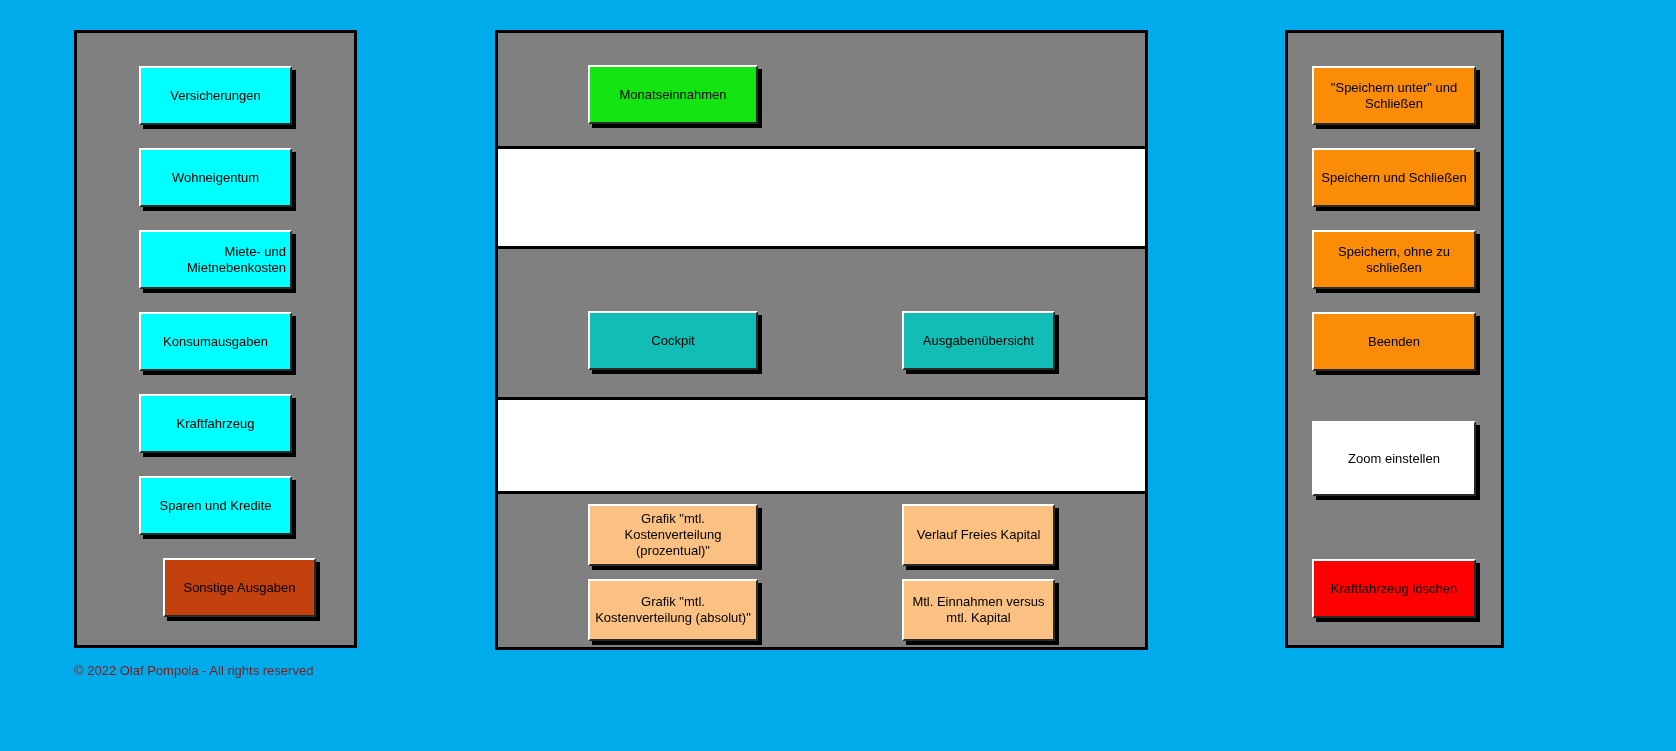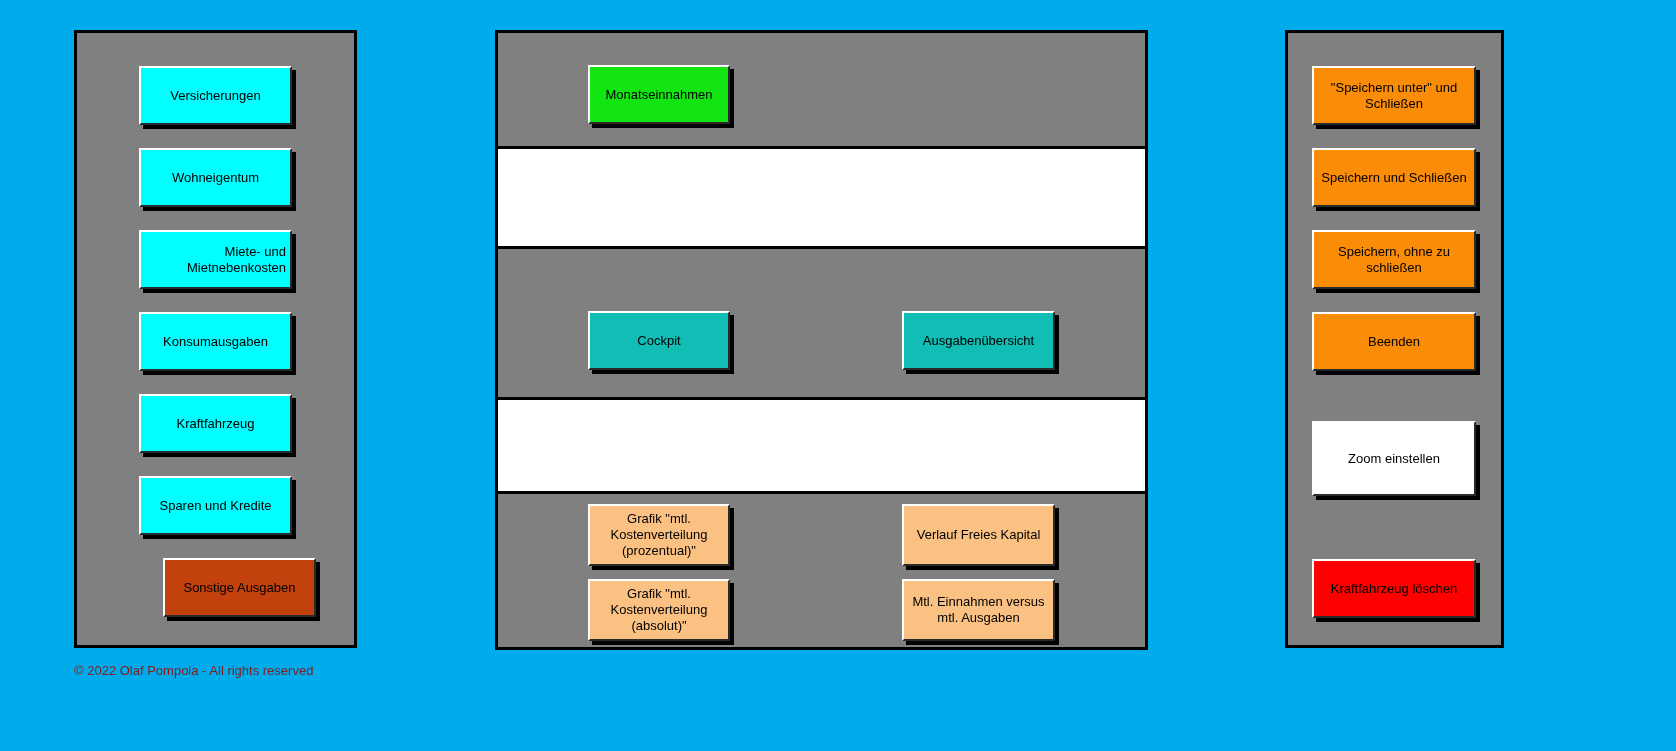--- a/index.html
+++ b/index.html
@@ -68,21 +68,21 @@
   .c-teal   { background: #11BDB5; }
   .c-peach  { background: #FBC182; }
   .c-orange { background: #FB8C07; }
   .c-white  { background: #FFFFFF; }
   .c-red    { background: #FF0000; }
 
   
   #panel-left .btn { left: 62px; width: 153px; height: 59px; text-align: right; }
 
   
-  .cbtn-col-a { left: 90px;  width: 142px; }
+  .cbtn-col-a { left: 90px;  width: 170px; }
   .cbtn-col-b { left: 404px; width: 153px; }
 
   
   #panel-right .btn { left: 24px; width: 164px; }
 
   
   #copyright {
     position: absolute;
     left: 74px;
     top: 663px;
@@ -138,21 +138,21 @@
   <div class="btn c-peach cbtn-col-a" style="top:471px; height:62px">
       <span>Grafik "mtl. Kostenverteilung (prozentual)"</span>
     </div>
   <div class="btn c-peach cbtn-col-b" style="top:471px; height:62px">
       <span>Verlauf Freies Kapital</span>
     </div>
   <div class="btn c-peach cbtn-col-a" style="top:546px; height:62px">
       <span>Grafik "mtl. Kostenverteilung (absolut)"</span>
     </div>
   <div class="btn c-peach cbtn-col-b" style="top:546px; height:62px">
-      <span>Mtl. Einnahmen versus mtl. Ausgaben</span>
+      <span>Mtl. Einnahmen versus mtl. Kapital</span>
     </div>
 </div>
 
 <div class="panel" id="panel-right">
   <div class="btn c-orange" style="top:33px;  height:59px">
       <span>"Speichern unter" und Schließen</span>
     </div>
   <div class="btn c-orange" style="top:115px; height:59px">
       <span>Speichern und Schließen</span>
     </div>

